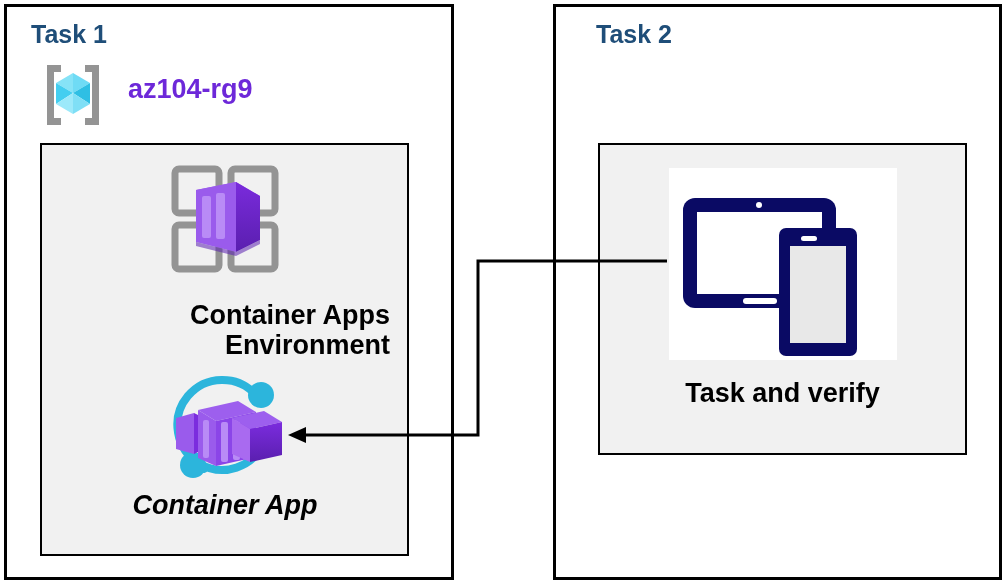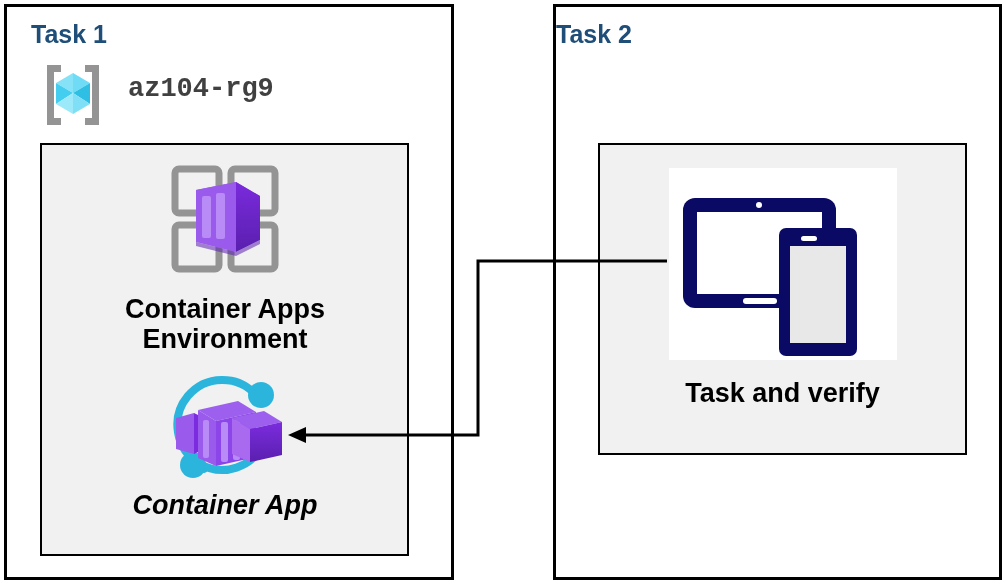--- a/index.html
+++ b/index.html
@@ -34,21 +34,21 @@
 
   .task-title {
     position: absolute;
     font-size: 25px;
     font-weight: bold;
     color: #1F4E79;
     letter-spacing: 0px;
     white-space: nowrap;
   }
   #task1-title { left: 31px; top: 20px; }
-  #task2-title { left: 556px; top: 20px; }
+  #task2-title { left: 596px; top: 20px; }
 
   
   #rg-row {
     position: absolute;
     left: 36px;
     top: 58px;
     width: 330px;
     height: 74px;
   }
   #rg-icon {
@@ -57,23 +57,22 @@
     top: 0px;
     width: 74px;
     height: 74px;
   }
   #rg-label {
     position: absolute;
     left: 92px;
     top: 16px;
     font-size: 27px;
     font-weight: bold;
-    color: #404040;
+    color: #6d28d9;
     white-space: nowrap;
-    font-family: Liberation Mono, monospace;
   }
 
   
   .inner-box {
     position: absolute;
     background: #F1F1F1;
     border: 2px solid #000000;
     box-sizing: border-box;
   }
   #task1-inner { left: 40px;  top: 143px; width: 369px; height: 413px; }
@@ -87,21 +86,21 @@
   .node-label {
     font-size: 27px;
     font-weight: bold;
     color: #000000;
     line-height: 1.12;
     white-space: pre-line;
   }
 
   #node-cae      { left: 60px;  top: 160px; width: 330px; }
   #node-cae .node-icon { margin: 0 auto; width: 118px; height: 118px; }
-  #node-cae .node-label { margin-top: 16px; }
+  #node-cae .node-label { margin-top: 22px; text-align: right; }
 
   #node-capp     { left: 60px;  top: 370px; width: 330px; }
   #node-capp .node-icon { margin: 0 auto; width: 130px; height: 118px; }
   #node-capp .node-label { margin-top: 2px; font-style: italic; }
 
   #node-test     { left: 610px; top: 168px; width: 345px; }
   #node-test .icon-plate {
     width: 228px;
     height: 192px;
     margin: 0 auto;

